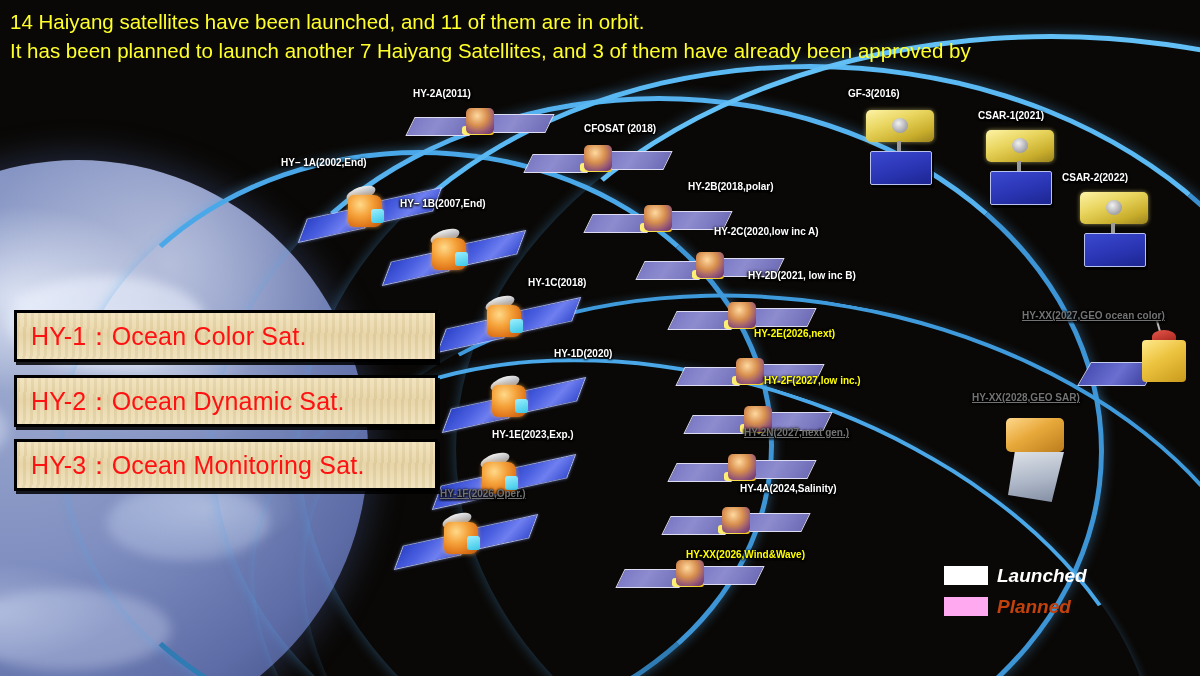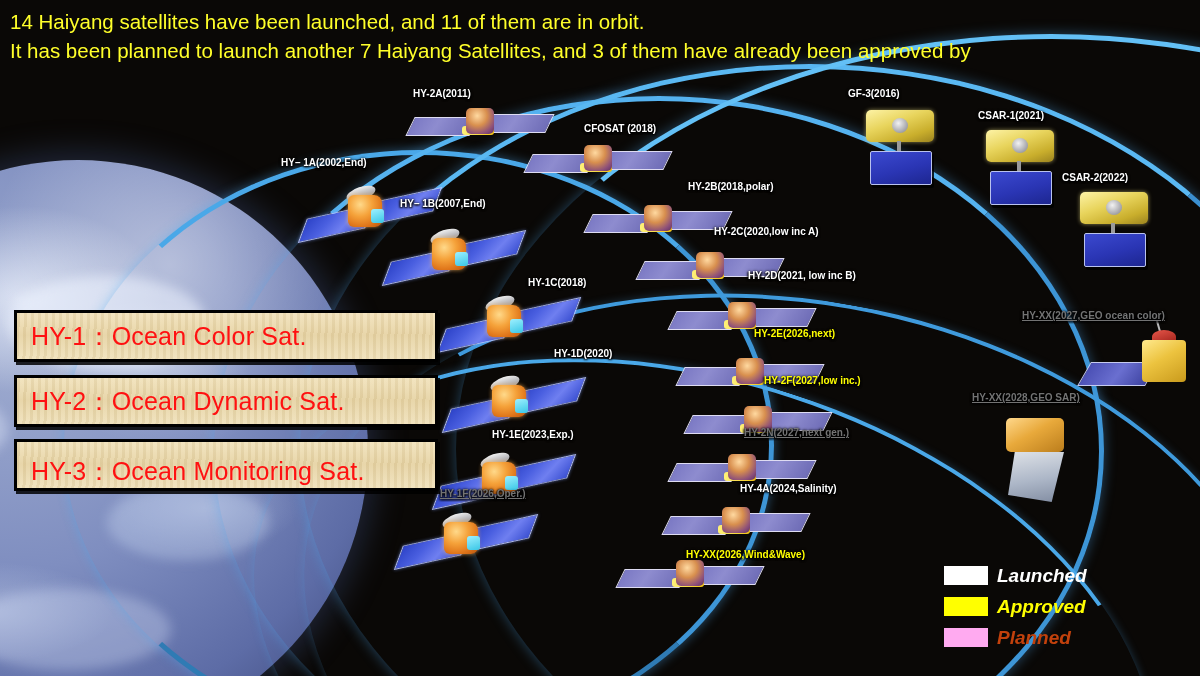--- a/index.html
+++ b/index.html
@@ -351,32 +351,28 @@
       <div class="sbody"></div>
   </div>
   <div class="lab p" style="left:972px;top:392px;">HY-XX(2028,GEO SAR)</div>
 
   <div class="plate" style="left:14px;top:310px;width:418px;height:46px;">
     <span>HY-1：Ocean Color Sat.</span>
   </div>
   <div class="plate" style="left:14px;top:375px;width:418px;height:46px;">
     <span>HY-2：Ocean Dynamic Sat.</span>
   </div>
-  <div class="plate" style="left:14px;top:439px;width:418px;height:46px;align-items:flex-end;">
+  <div class="plate" style="left:14px;top:439px;width:418px;height:46px;">
     <span>HY-3：Ocean Monitoring Sat.</span>
   </div>
 
   <div id="status-legend">
     <div class="leg-row">
       <div class="leg-sw" style="background:#ffffff;"></div>
       <div class="leg-tx" style="color:#ffffff;">Launched</div>
     </div>
     <div class="leg-row">
-      <div class="leg-sw" style="background:#ffff00;"></div>
-      <div class="leg-tx" style="color:#ffff00;">Approved</div>
-    </div>
-    <div class="leg-row">
       <div class="leg-sw" style="background:#ffaaf0;"></div>
       <div class="leg-tx" style="color:#c2410c;">Planned</div>
     </div>
   </div>
 
 </div>
 
 </body></html>

